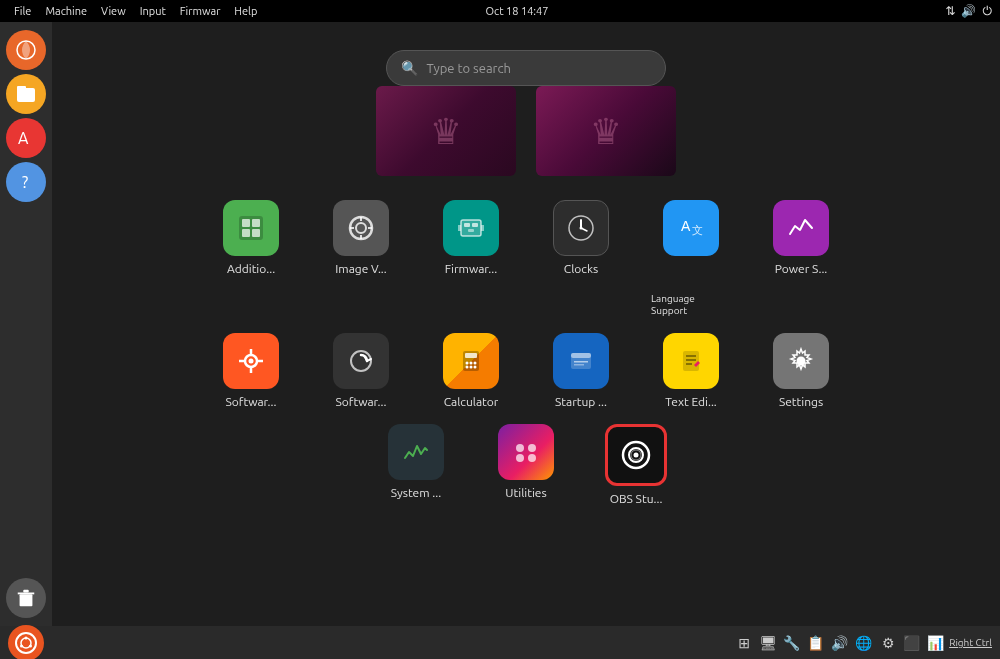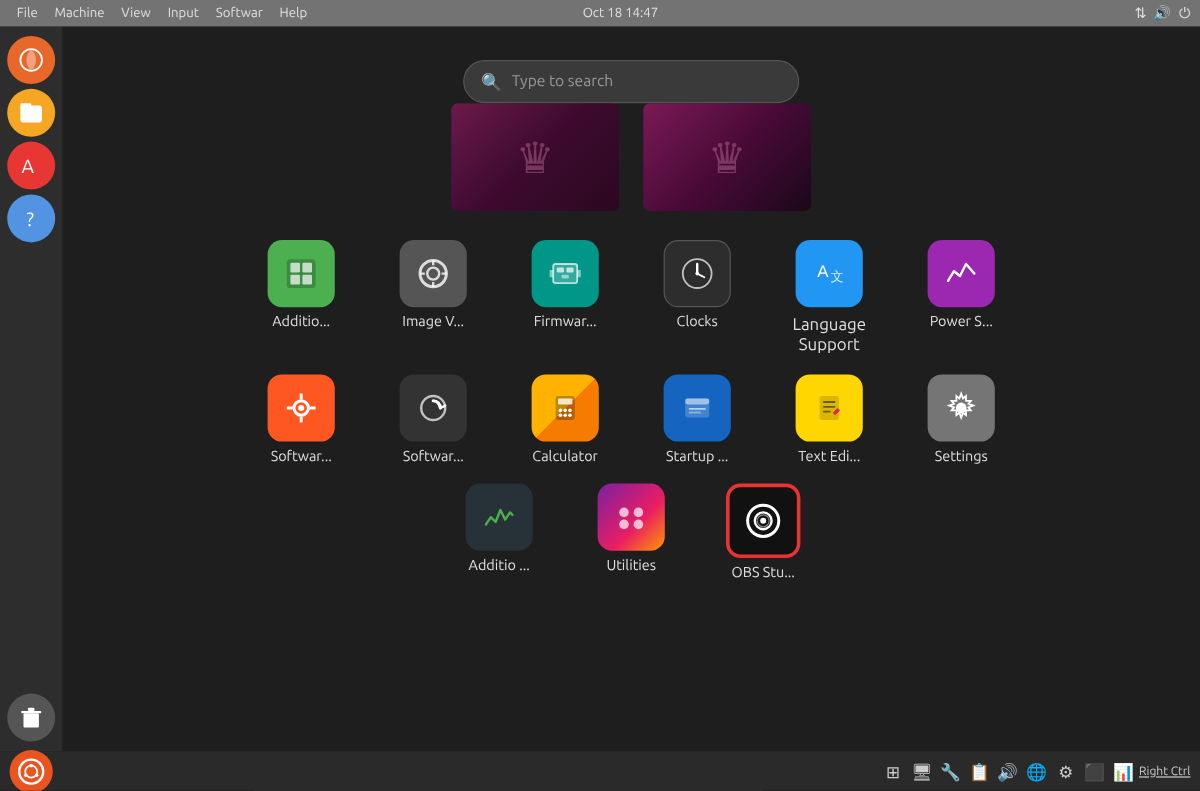--- a/index.html
+++ b/index.html
@@ -10,21 +10,21 @@
       font-family: 'Ubuntu', 'Segoe UI', sans-serif;
       overflow: hidden;
       position: relative;
     }
 
     
     .top-menubar {
       position: absolute;
       top: 0; left: 0; right: 0;
       height: 22px;
-      background: #737373;
+      background: #000000;
       display: flex;
       align-items: center;
       padding: 0 8px;
       z-index: 100;
     }
     .menu-items {
       display: flex;
       align-items: center;
       gap: 2px;
     }
@@ -270,21 +270,21 @@
   </style>
 </head>
 <body>
 
 <div class="top-menubar">
   <div class="menu-items">
     <span class="menu-item">File</span>
     <span class="menu-item">Machine</span>
     <span class="menu-item">View</span>
     <span class="menu-item">Input</span>
-    <span class="menu-item">Softwar</span>
+    <span class="menu-item">Firmwar</span>
     <span class="menu-item">Help</span>
   </div>
   <div class="top-clock">Oct 18  14:47</div>
   <div class="top-right-icons">
     <span class="top-right-icon">⇅</span>
     <span class="top-right-icon">🔊</span>
     <span class="top-right-icon">⏻</span>
   </div>
 </div>
 
@@ -400,21 +400,21 @@
       <span class="app-label">Clocks</span>
     </div>
 
     <div class="app-item">
       <div class="app-icon-wrapper icon-blue">
         <svg width="32" height="32" viewBox="0 0 32 32">
           <text x="6" y="19" font-size="14" fill="white" font-family="sans-serif">A</text>
           <text x="17" y="22" font-size="11" fill="rgba(255,255,255,0.8)" font-family="sans-serif">文</text>
         </svg>
       </div>
-      <span class="app-label" style="white-space:normal; text-align:center; font-size:14px; color:#e0e0e0; line-height:1.2;">Language Support</span>
+      <span class="app-label" style="white-space:normal; text-align:left; font-size:10px; color:#e0e0e0; line-height:1.2;margin-top:31px;">Language Support</span>
     </div>
 
     <div class="app-item">
       <div class="app-icon-wrapper icon-purple">
         <svg width="32" height="32" viewBox="0 0 32 32">
           <polyline points="5,22 10,14 15,18 20,8 27,16" fill="none" stroke="white" stroke-width="2" stroke-linecap="round" stroke-linejoin="round"></polyline>
         </svg>
       </div>
       <span class="app-label">Power S...</span>
     </div>
@@ -500,21 +500,21 @@
   </div>
 
   <div class="apps-row">
 
     <div class="app-item">
       <div class="app-icon-wrapper" style="background:#263238;">
         <svg width="32" height="32" viewBox="0 0 32 32">
           <polyline points="5,22 9,16 13,20 17,10 21,18 25,12 27,14" fill="none" stroke="#4caf50" stroke-width="2" stroke-linecap="round" stroke-linejoin="round"></polyline>
         </svg>
       </div>
-      <span class="app-label">Additio ...</span>
+      <span class="app-label">System ...</span>
     </div>
 
 
     <div class="app-item">
       <div class="app-icon-wrapper" style="background: linear-gradient(135deg, #7b1fa2 0%, #e91e63 60%, #ff9800 100%);">
         <svg width="32" height="32" viewBox="0 0 32 32">
           <circle cx="10" cy="12" r="4" fill="rgba(255,255,255,0.7)"></circle>
           <circle cx="22" cy="12" r="4" fill="rgba(255,255,255,0.7)"></circle>
           <circle cx="10" cy="22" r="4" fill="rgba(255,255,255,0.7)"></circle>
           <circle cx="22" cy="22" r="4" fill="rgba(255,255,255,0.7)"></circle>

